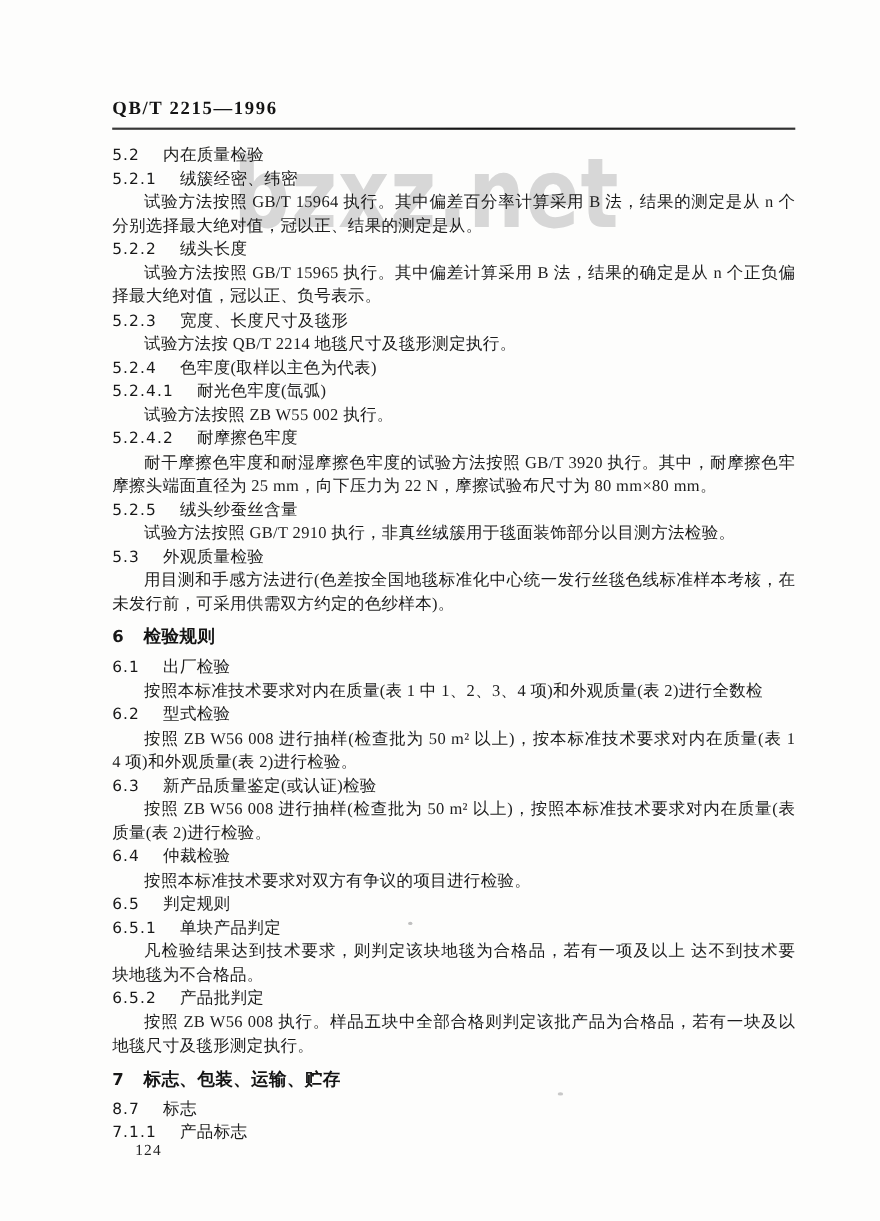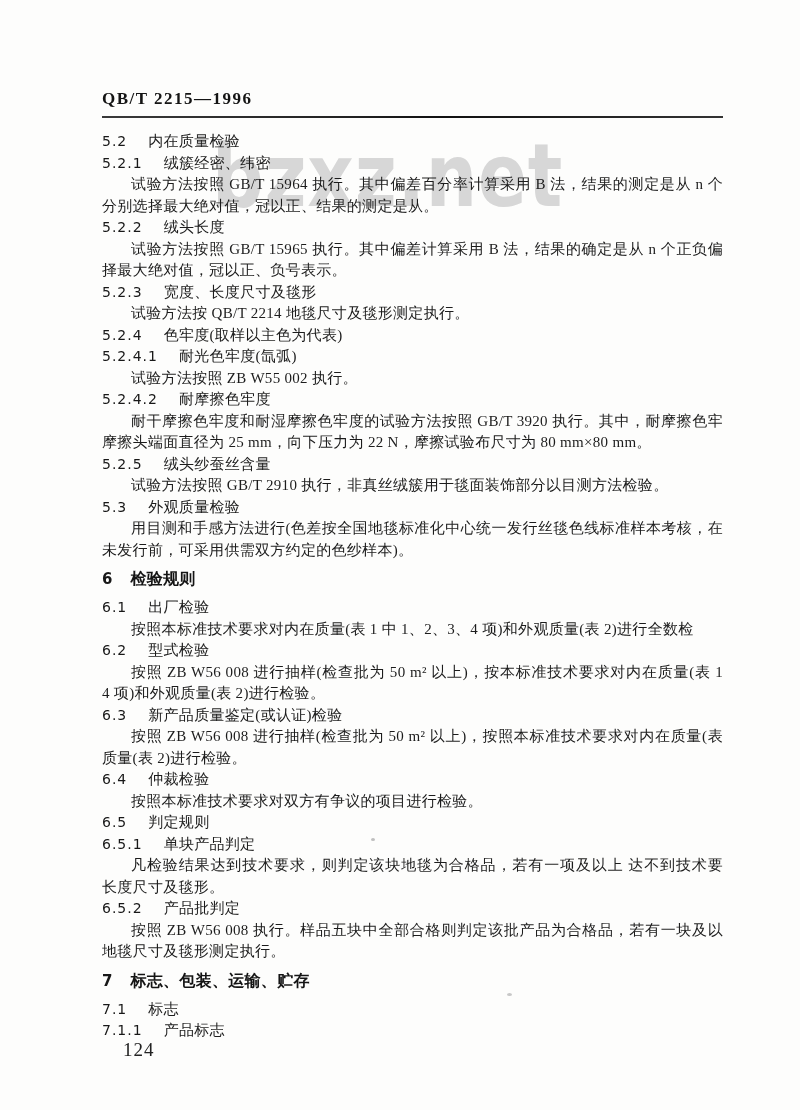--- a/index.html
+++ b/index.html
@@ -82,21 +82,21 @@
     margin-bottom: 7px;
     font-family: "DejaVu Sans", sans-serif;
     color: #141414;
   }
   .ln.chapter .num { font-size: 15px; margin-right: 17px; font-weight: bold; }
   .page-number {
     position: absolute;
     top: 1039px;
     left: 123px;
     z-index: 1;
-    font-size: 19px;
+    font-size: 14px;
     letter-spacing: 1px;
     color: #222;
   }
   .speck { position: absolute; z-index: 0; background: #bfbfbf; border-radius: 50%; }
   .speck.s1 { left: 371px; top: 838px; width: 4px; height: 3px; }
   .speck.s2 { left: 507px; top: 993px; width: 5px; height: 3px; background: #c8c8c8; }
 </style>
 </head>
 <body>
 
@@ -132,24 +132,24 @@
       <div class="ln p1f">按照 ZB W56 008 进行抽样(检查批为 50 m² 以上)，按本标准技术要求对内在质量(表 1 中 1、2、3、</div>
       <div class="ln p">4 项)和外观质量(表 2)进行检验。</div>
       <div class="ln clause"><span class="num">6.3</span><span>新产品质量鉴定(或认证)检验</span></div>
       <div class="ln p1f">按照 ZB W56 008 进行抽样(检查批为 50 m² 以上)，按照本标准技术要求对内在质量(表 1)和外观</div>
       <div class="ln p">质量(表 2)进行检验。</div>
       <div class="ln clause"><span class="num">6.4</span><span>仲裁检验</span></div>
       <div class="ln p1">按照本标准技术要求对双方有争议的项目进行检验。</div>
       <div class="ln clause"><span class="num">6.5</span><span>判定规则</span></div>
       <div class="ln clause"><span class="num">6.5.1</span><span>单块产品判定</span></div>
       <div class="ln p1f">凡检验结果达到技术要求，则判定该块地毯为合格品，若有一项及以上 达不到技术要求，则判定该</div>
-      <div class="ln p">长度尺寸及毯形。</div>
+      <div class="ln p">块地毯为不合格品。</div>
       <div class="ln clause"><span class="num">6.5.2</span><span>产品批判定</span></div>
       <div class="ln p1f">按照 ZB W56 008 执行。样品五块中全部合格则判定该批产品为合格品，若有一块及以上不合格则</div>
       <div class="ln p">地毯尺寸及毯形测定执行。</div>
       <div class="ln chapter"><span class="num">7</span><span>标志、包装、运输、贮存</span></div>
-      <div class="ln clause"><span class="num">7.1</span><span>标志</span></div>
+      <div class="ln clause"><span class="num">8.7</span><span>标志</span></div>
       <div class="ln clause"><span class="num">7.1.1</span><span>产品标志</span></div>
     </div>
   <div class="page-number">124</div>
   <div class="speck s1"></div>
   <div class="speck s2"></div>
 </div>
 
 </body></html>

